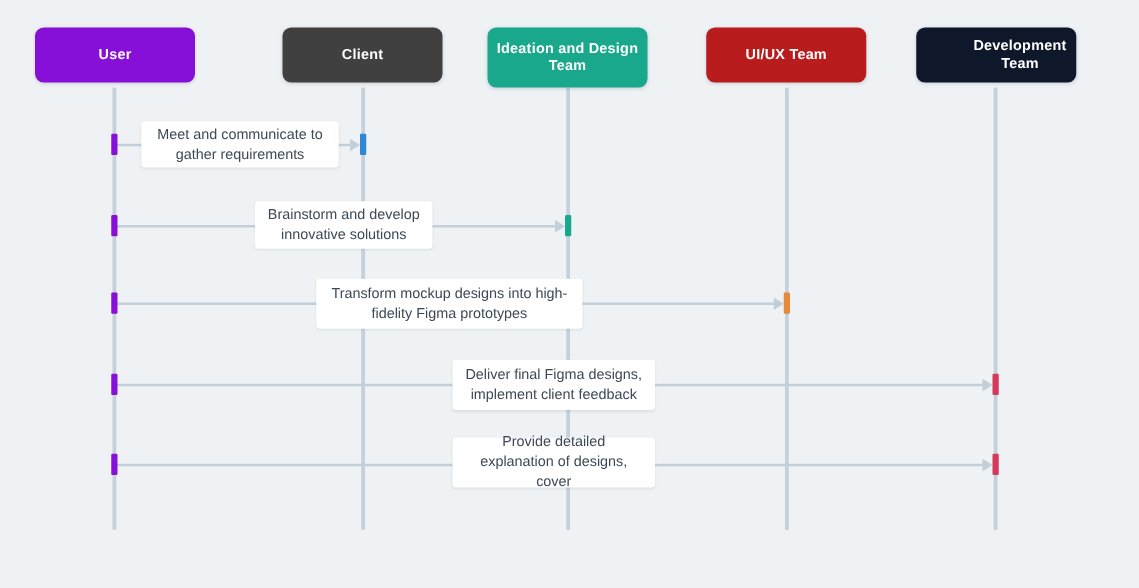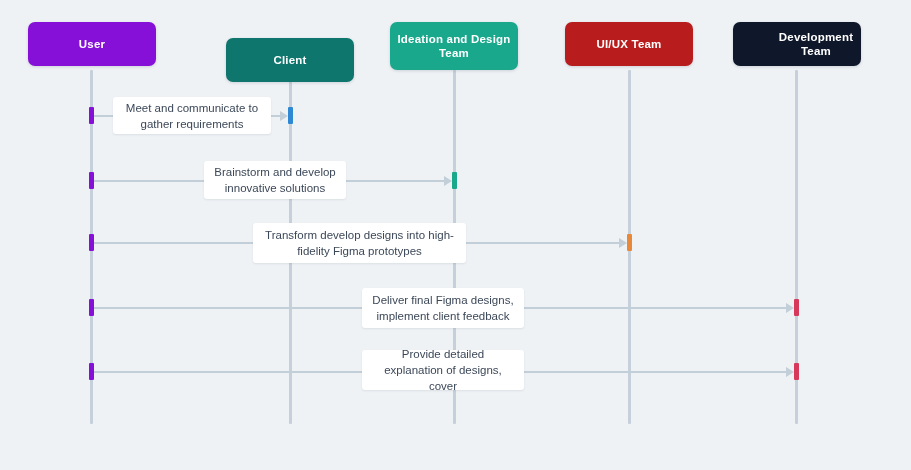--- a/index.html
+++ b/index.html
@@ -131,32 +131,32 @@
     <div class="activation" style="left: 794px; top: 299px; background: rgb(214, 57, 91);"></div>
     <div class="activation" style="left: 89px; top: 363px; background: rgb(135, 16, 216);"></div>
     <div class="activation" style="left: 794px; top: 363px; background: rgb(214, 57, 91);"></div>
     <div class="msg-label" style="left: 113px; top: 97px; width: 158px; height: 37px;">
       <span>Meet and communicate to gather requirements</span>
     </div>
     <div class="msg-label" style="left: 204px; top: 161px; width: 142px; height: 38px;">
       <span>Brainstorm and develop innovative solutions</span>
     </div>
     <div class="msg-label" style="left: 253px; top: 223px; width: 213px; height: 40px;">
-      <span>Transform develop designs into high-fidelity Figma prototypes</span>
+      <span>Transform mockup designs into high-fidelity Figma prototypes</span>
     </div>
     <div class="msg-label" style="left: 362px; top: 288px; width: 162px; height: 40px;">
       <span>Deliver final Figma designs, implement client feedback</span>
     </div>
     <div class="msg-label" style="left: 362px; top: 350px; width: 162px; height: 40px;">
       <span>Provide detailed explanation of designs, cover</span>
     </div>
     <div class="participant" style="left: 28px; top: 22px; background: rgb(135, 16, 216);">
       <span class="participant-label">User</span>
     </div>
-    <div class="participant" style="left: 226px; top: 38px; background: #0f766e;">
+    <div class="participant" style="left: 226px; top: 22px; background: #404040;">
       <span class="participant-label">Client</span>
     </div>
     <div class="participant tall" style="left: 390px; top: 22px; background: rgb(25, 168, 140);">
       <span class="participant-label">Ideation and Design Team</span>
     </div>
     <div class="participant" style="left: 565px; top: 22px; background: #b91c1c;">
       <span class="participant-label">UI/UX Team</span>
     </div>
     <div class="participant" style="left: 733px; top: 22px; background: #0f172a; padding-left: 44px;">
       <span class="participant-label">Development Team</span>

